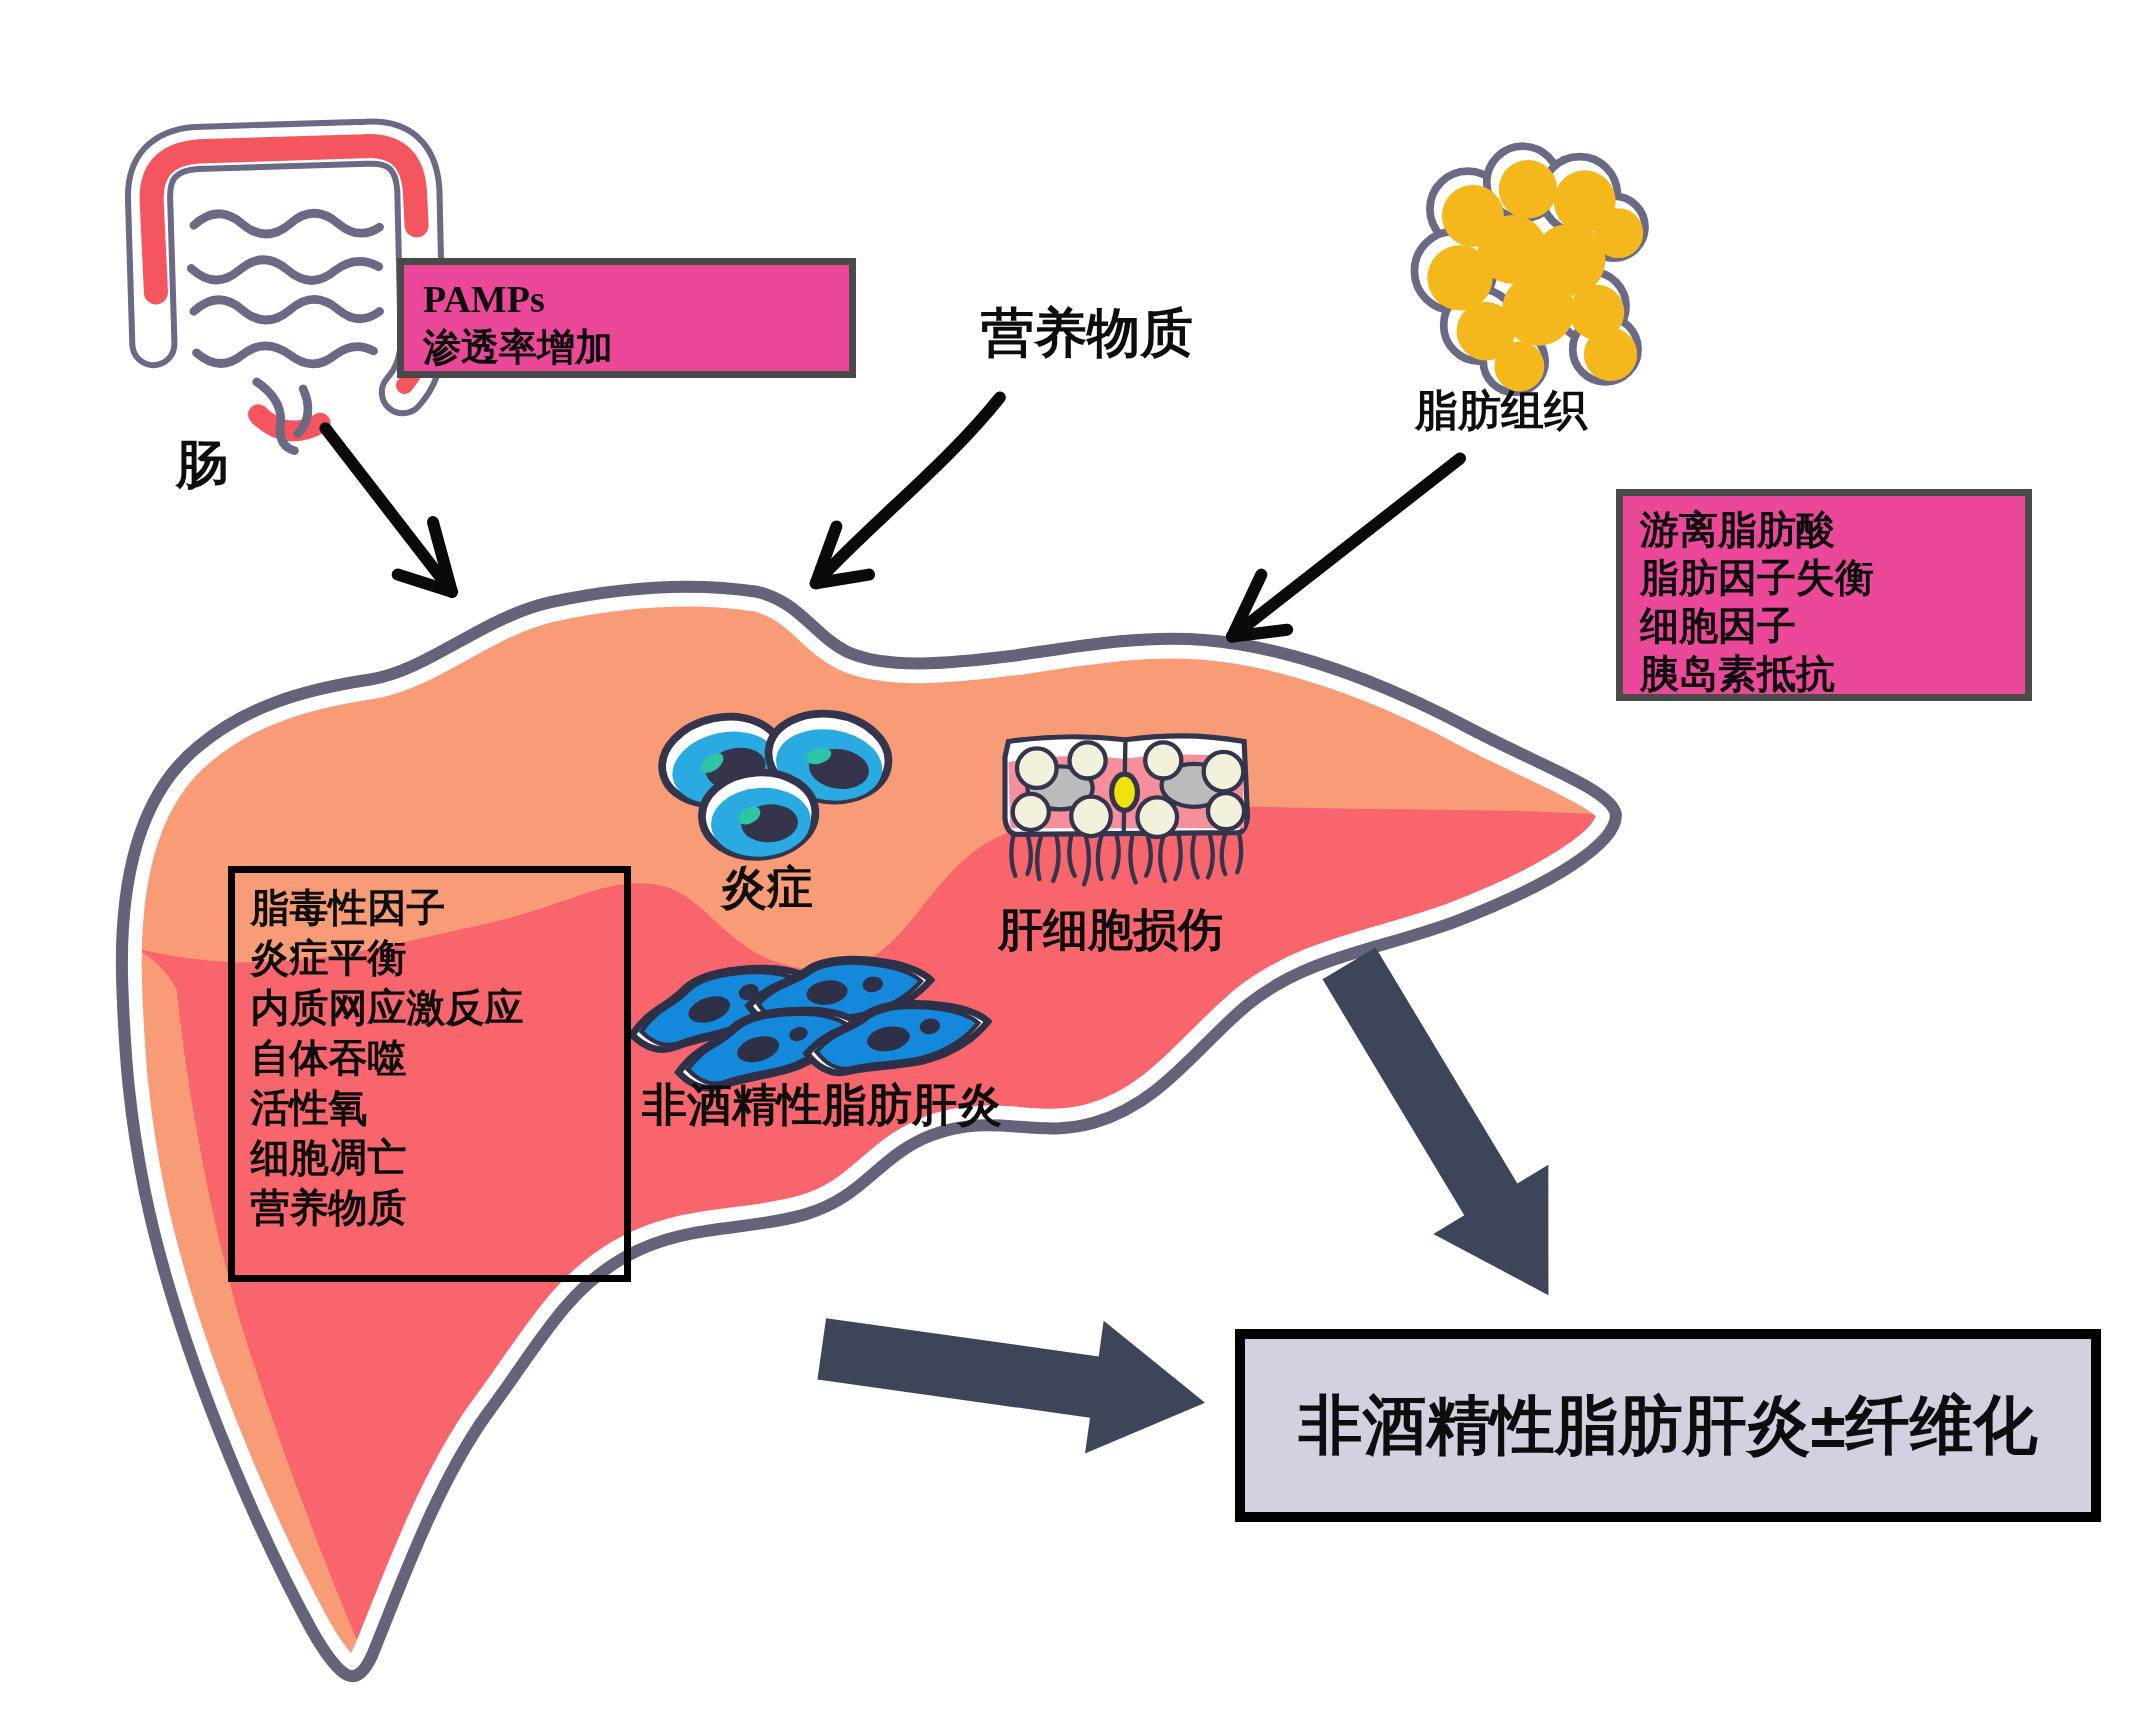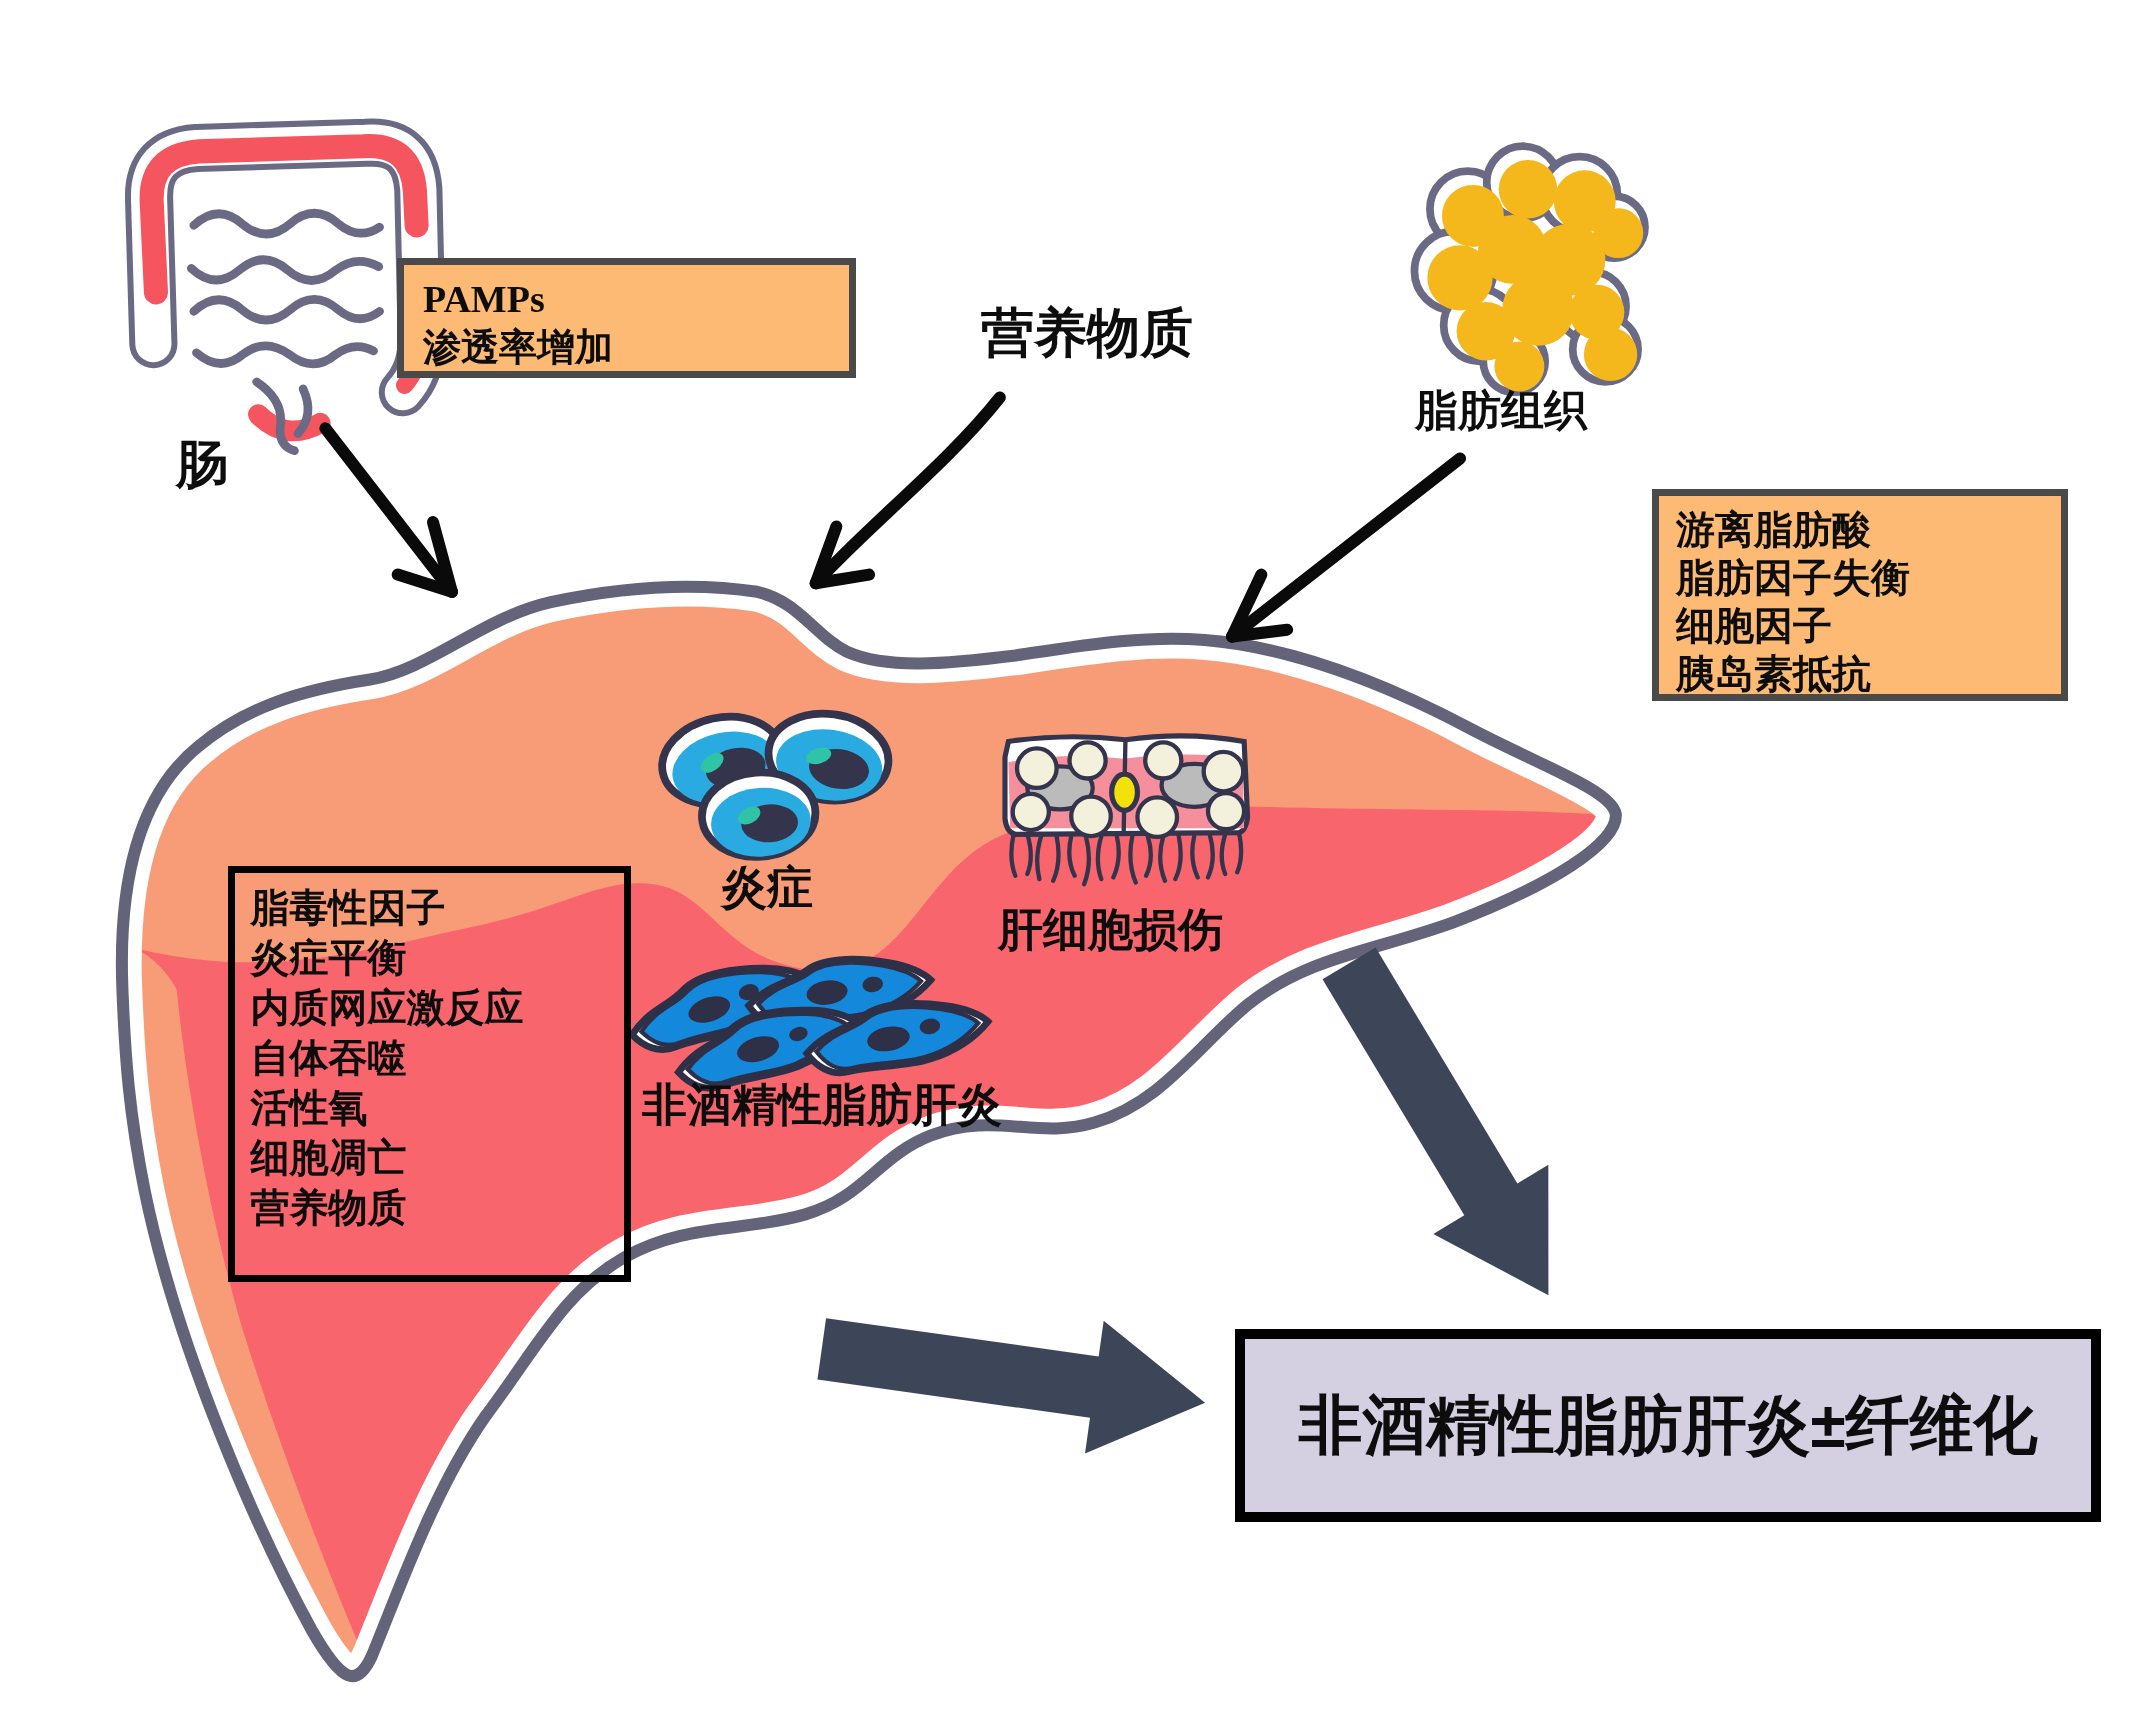--- a/index.html
+++ b/index.html
@@ -1,25 +1,25 @@
 <!DOCTYPE html>
 <html style="font-size:13.8px"><head>
 <meta charset="utf-8">
 <style>
   html,body{margin:0;padding:0;background:#ffffff;}
   #stage{position:relative;width:2139px;height:1729px;background:#ffffff;overflow:hidden;
          font-family:"Liberation Sans","DejaVu Sans",sans-serif;color:#111;}
   #drawing{position:absolute;left:0;top:0;width:2139px;height:1729px;}
   .lbl{position:absolute;font-weight:bold;color:#0d0d0d;white-space:nowrap;}
-  .box{position:absolute;background:#fdba74;border:7.7px solid #4a4a4a;box-sizing:border-box;
+  .box{position:absolute;background:#ec4899;border:7.7px solid #4a4a4a;box-sizing:border-box;
        font-weight:bold;color:#0d0d0d;}
   .box .line{white-space:nowrap;}
   #pamps-box{left:397px;top:258px;width:459px;height:120px;padding:10.3px 19px;font-size:38px;line-height:48px;}
   #pamps-box .line:first-child{font-family:"Liberation Serif","DejaVu Serif",serif;}
-  #adipose-box{left:1616px;top:489px;width:416px;height:212px;padding:10.3px 17px;font-size:39px;line-height:48px;margin-left:36px;}
+  #adipose-box{left:1616px;top:489px;width:416px;height:212px;padding:10.3px 17px;font-size:39px;line-height:48px;}
   #liver-box{left:228px;top:866px;width:403px;height:416px;padding:10.3px 15.5px;
              background:transparent;border:7.7px solid #000;font-size:39px;line-height:50px;}
   #outcome-box{left:1235px;top:1329px;width:866px;height:193px;background:#d5cfe2;border:10.3px solid #000;
                display:flex;align-items:center;justify-content:center;font-size:64px;font-weight:bold;text-align:center;}
   #label-intestine{left:176px;top:430px;font-size:52px;}
   #label-nutrients{left:945px;top:298px;font-size:53px;margin-left:36px;}
   #label-adipose{left:1415px;top:382px;font-size:43px;}
   #label-inflammation{left:721px;top:857px;font-size:46px;}
   #label-hepatocyte{left:998px;top:900px;font-size:45px;}
   #label-stellate{left:642px;top:1075px;font-size:45px;}

